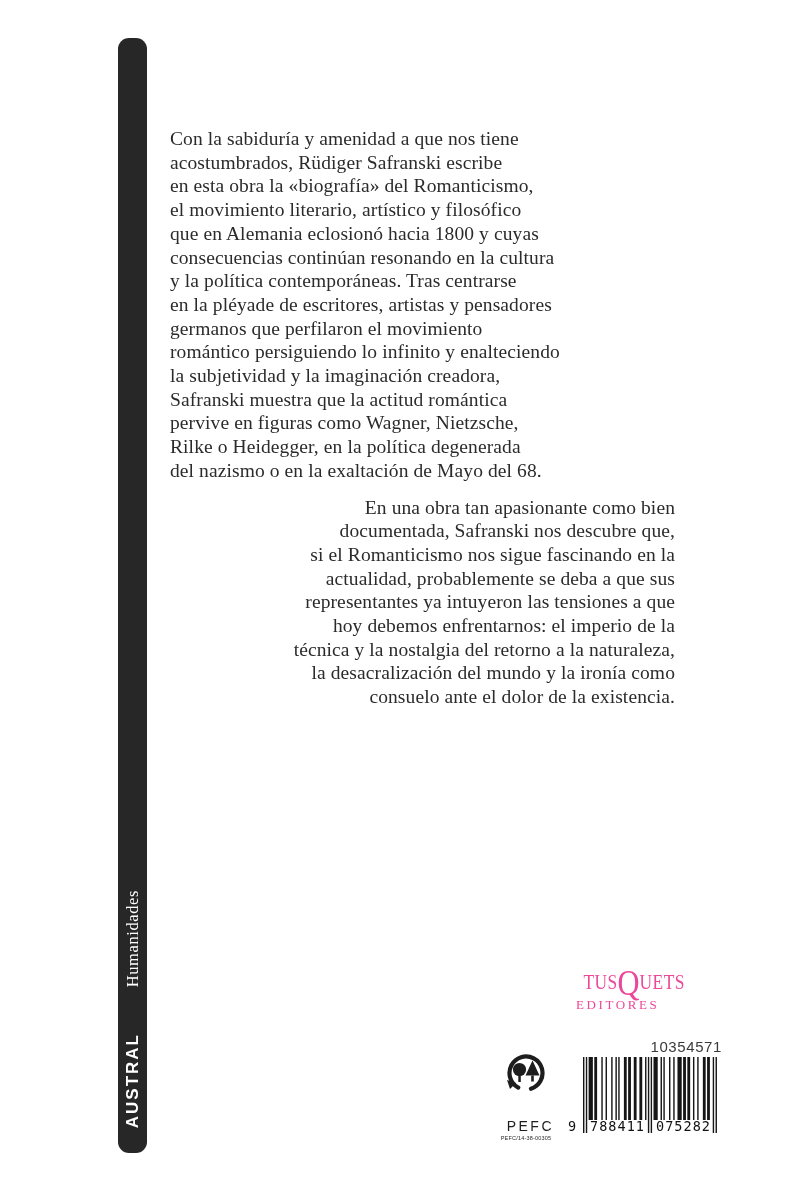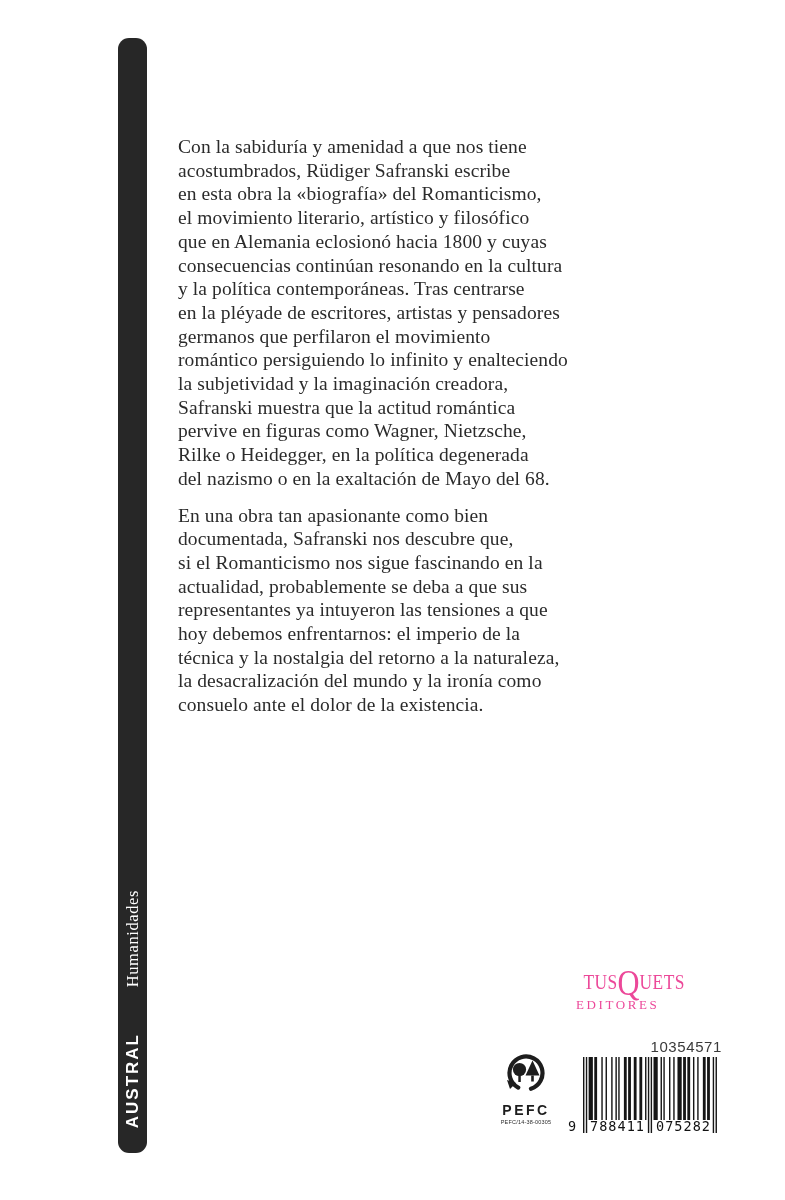--- a/index.html
+++ b/index.html
@@ -16,37 +16,37 @@
   }
   .vtext{writing-mode:vertical-rl;transform:rotate(180deg);color:#ffffff;white-space:nowrap;}
   .spine-collection{font-family:"Liberation Serif","DejaVu Serif",serif;font-size:16.5px;letter-spacing:0.6px;}
   .spine-imprint{font-family:"Liberation Sans",sans-serif;font-weight:bold;font-size:17px;letter-spacing:2px;}
   
   .blurb{
     position:absolute;left:170px;top:127px;width:505px;
     font-family:"Liberation Serif","DejaVu Serif",serif;
     font-size:19.5px;line-height:23.7px;color:#2b2b2b;letter-spacing:0.1px;
   }
-  .blurb p{margin:8px;white-space:pre-line;}
-  .blurb p + p{margin-top:13px;}
+  .blurb p{margin:0;white-space:pre-line;}
+  .blurb p + p{margin-top:13px;text-align:right;}
   
   .publisher{position:absolute;left:576px;top:966px;width:114px;color:#ec4899;}
   .logo-word{
     font-family:"Liberation Serif","DejaVu Serif",serif;
     font-size:20px;line-height:32px;white-space:nowrap;text-align:center;
     transform:scaleX(0.87);transform-origin:center;letter-spacing:0.5px;
   }
   .bigQ{font-size:35px;vertical-align:-6px;letter-spacing:0;}
   .logo-sub{
     font-family:"Liberation Serif","DejaVu Serif",serif;
     font-size:13px;letter-spacing:2.6px;text-align:left;padding-right:6px;margin-top:-3px;
   }
   
   .pefc{position:absolute;left:498px;top:1054px;width:56px;text-align:center;color:#1d1d1d;}
-  .pefc-name{font-weight:bold;font-size:14px;letter-spacing:2.5px;margin-top:2px;}
+  .pefc-name{font-weight:normal;font-size:14px;letter-spacing:2.5px;margin-top:18px;text-align:right;}
   .pefc-cert{font-size:5.5px;letter-spacing:0.2px;margin-top:1px;color:#2a2a2a;}
   
   .sku{
     position:absolute;right:63px;top:1040px;font-size:15px;letter-spacing:0.6px;
     color:#3a3a3a;line-height:14px;
   }
   .barcode-svg{position:absolute;left:562px;top:1042px;width:160px;height:96px;}
   .ean-digit{
     font-family:"DejaVu Sans Mono","Liberation Mono",monospace;
     font-size:13.5px;fill:#121212;

